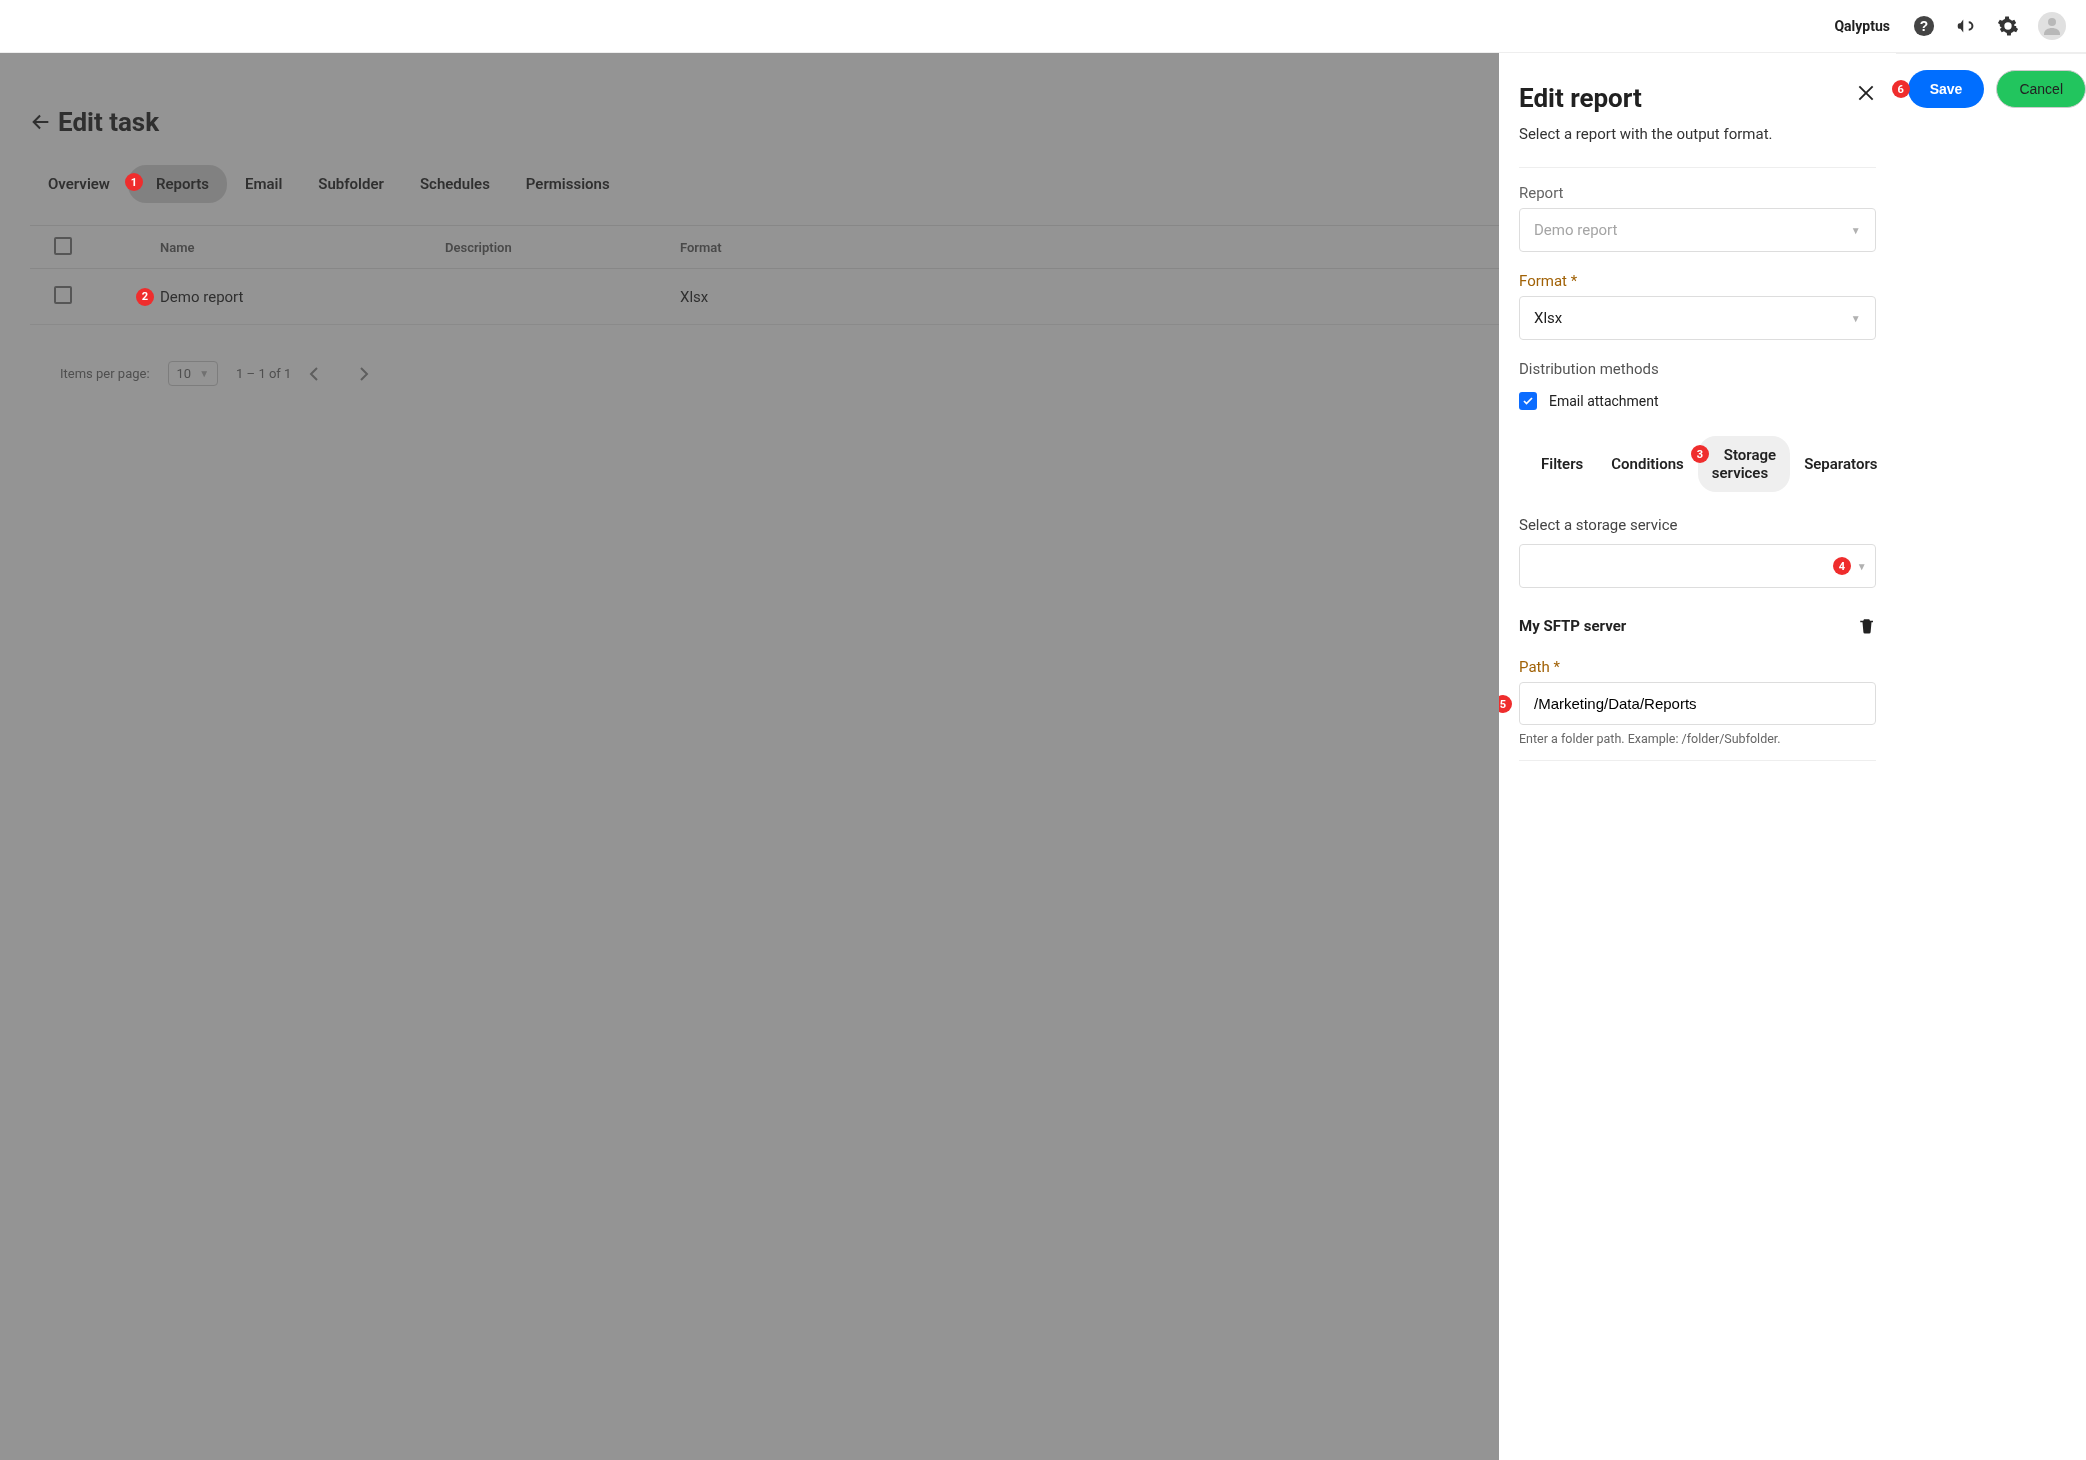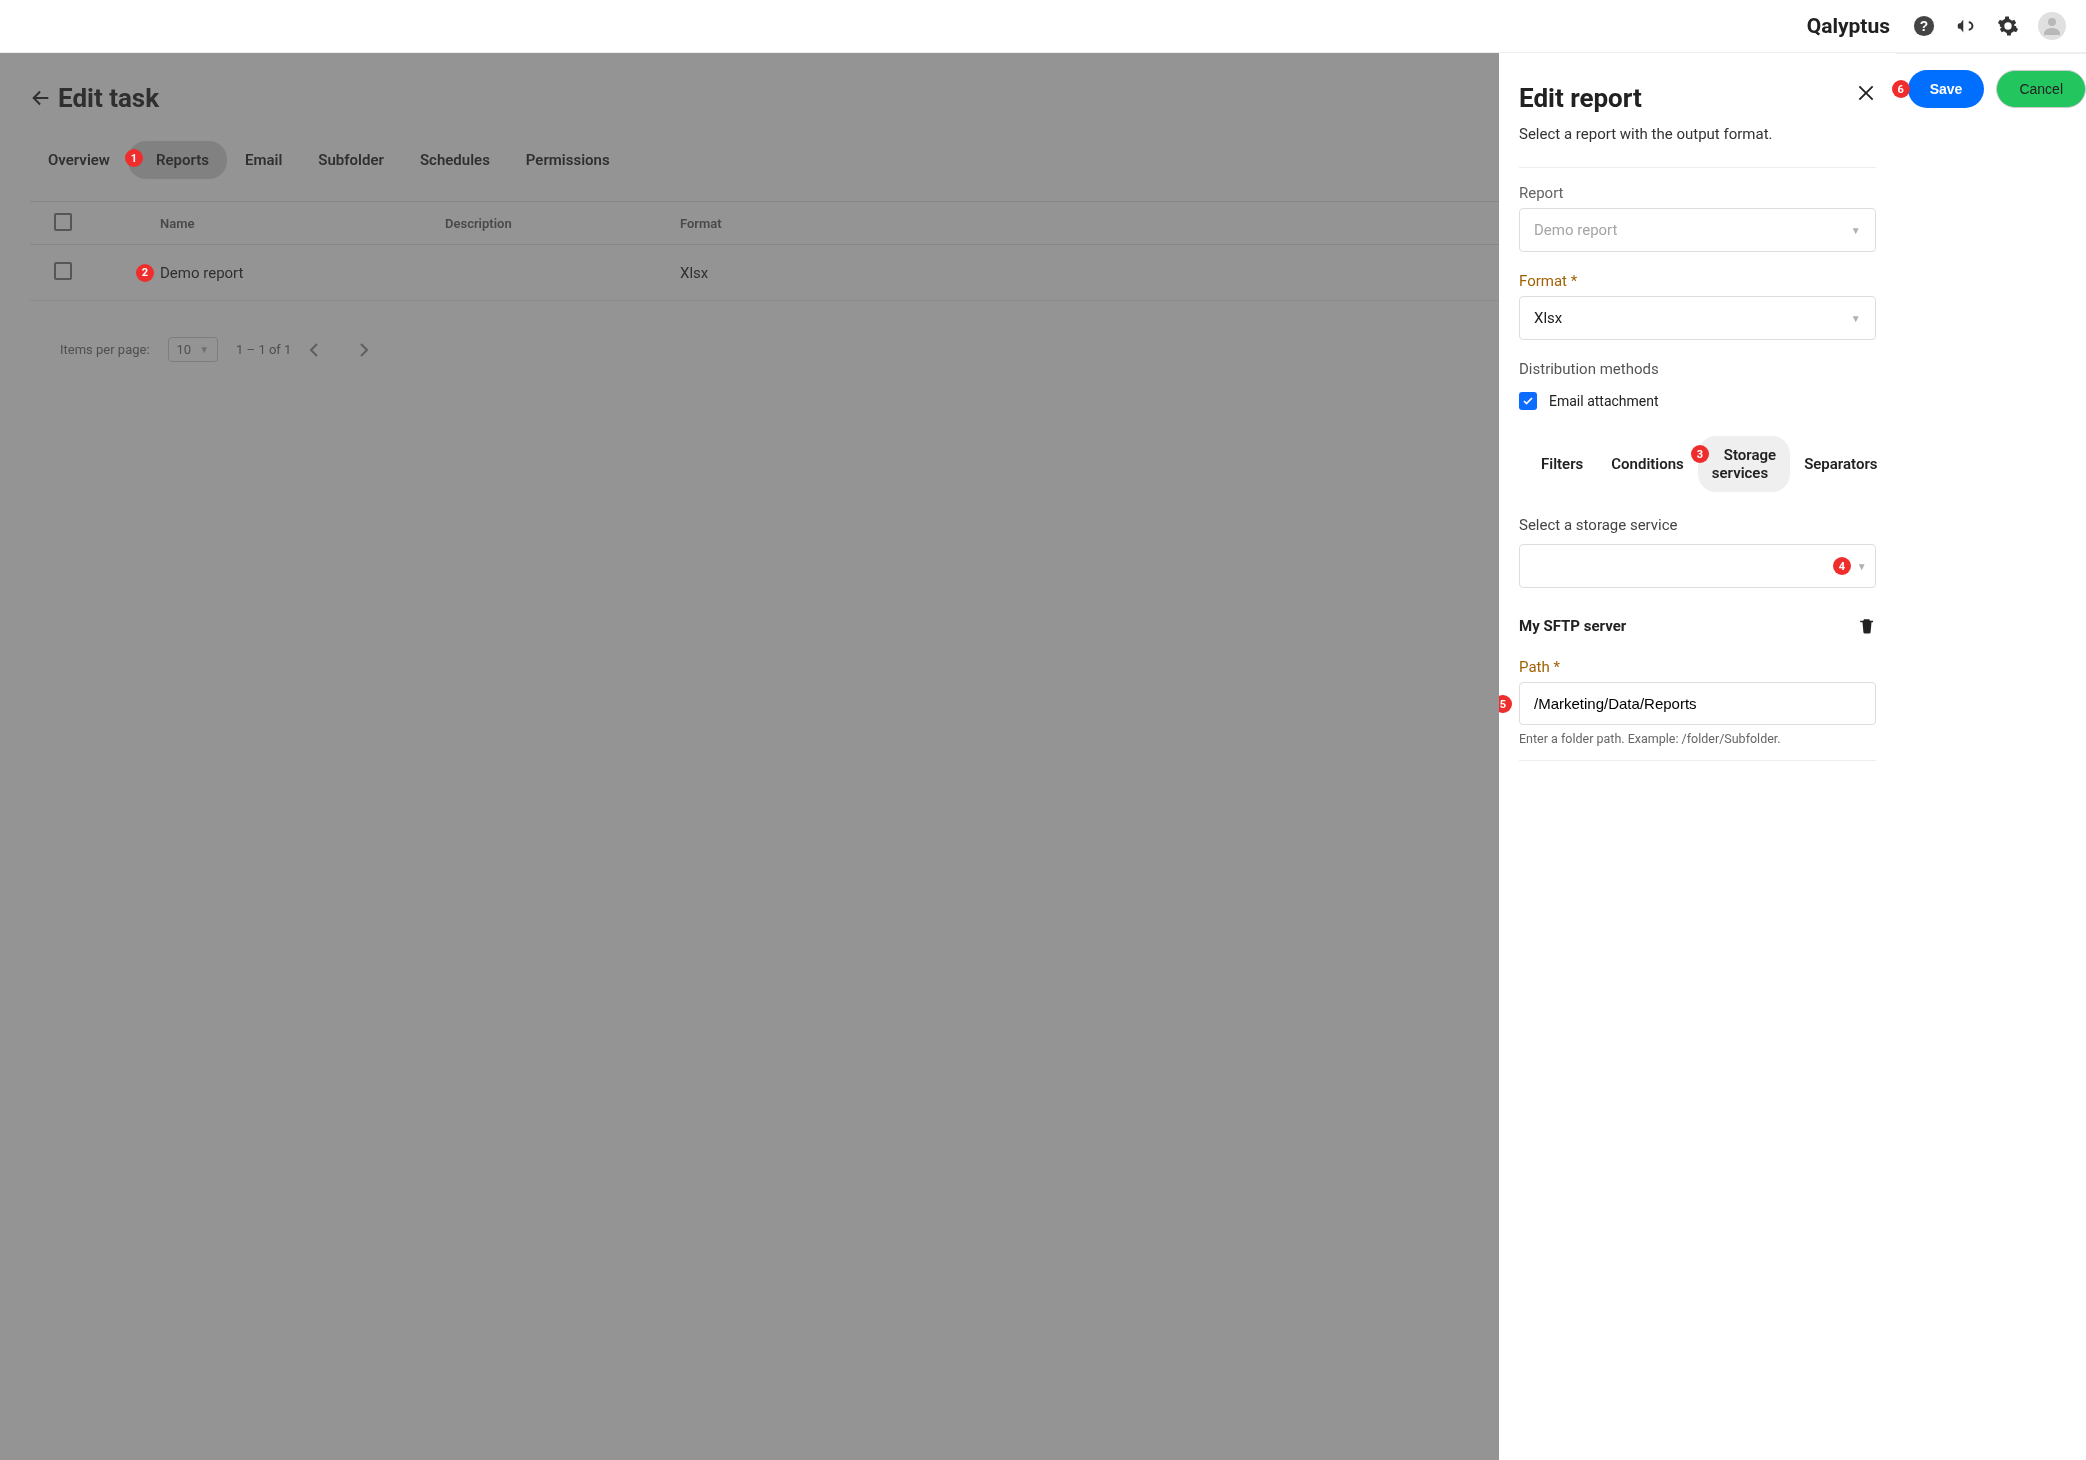--- a/index.html
+++ b/index.html
@@ -14,21 +14,21 @@
     height: 53px;
     display: flex;
     justify-content: flex-end;
     align-items: center;
     padding: 0 20px;
     gap: 18px;
     border-bottom: 1px solid #eee;
   }
   .brand {
     font-weight: 700;
-    font-size: 21px;
+    font-size: 14px;
     margin-right: 4px;
   }
   .topbar-icon { width: 24px; height: 24px; display: flex; align-items: center; justify-content: center; color:#333; }
   .avatar-circle {
     width: 28px; height: 28px; border-radius: 50%;
     background: #e0e0e0; display:flex; align-items:center; justify-content:center;
   }
 
   .main {
     position: relative;
@@ -36,20 +36,21 @@
     height: calc(100% - 53px);
   }
   .overlay {
     position: absolute; inset: 0;
     background: rgba(60,60,60,0.55);
     z-index: 5;
   }
   .content {
     position: absolute; inset: 0;
     padding: 30px 30px 0 30px;
+    margin-top: 24px;
   }
   .page-title-row { display:flex; align-items:center; gap: 6px; margin-bottom: 28px; }
   .page-title { font-size: 26px; font-weight: 700; }
   .tabs { display:flex; align-items:center; gap: 0; margin-bottom: 22px; }
   .tab-item {
     position: relative;
     padding: 10px 18px;
     font-size: 15px;
     font-weight: 600;
     color: #222;

